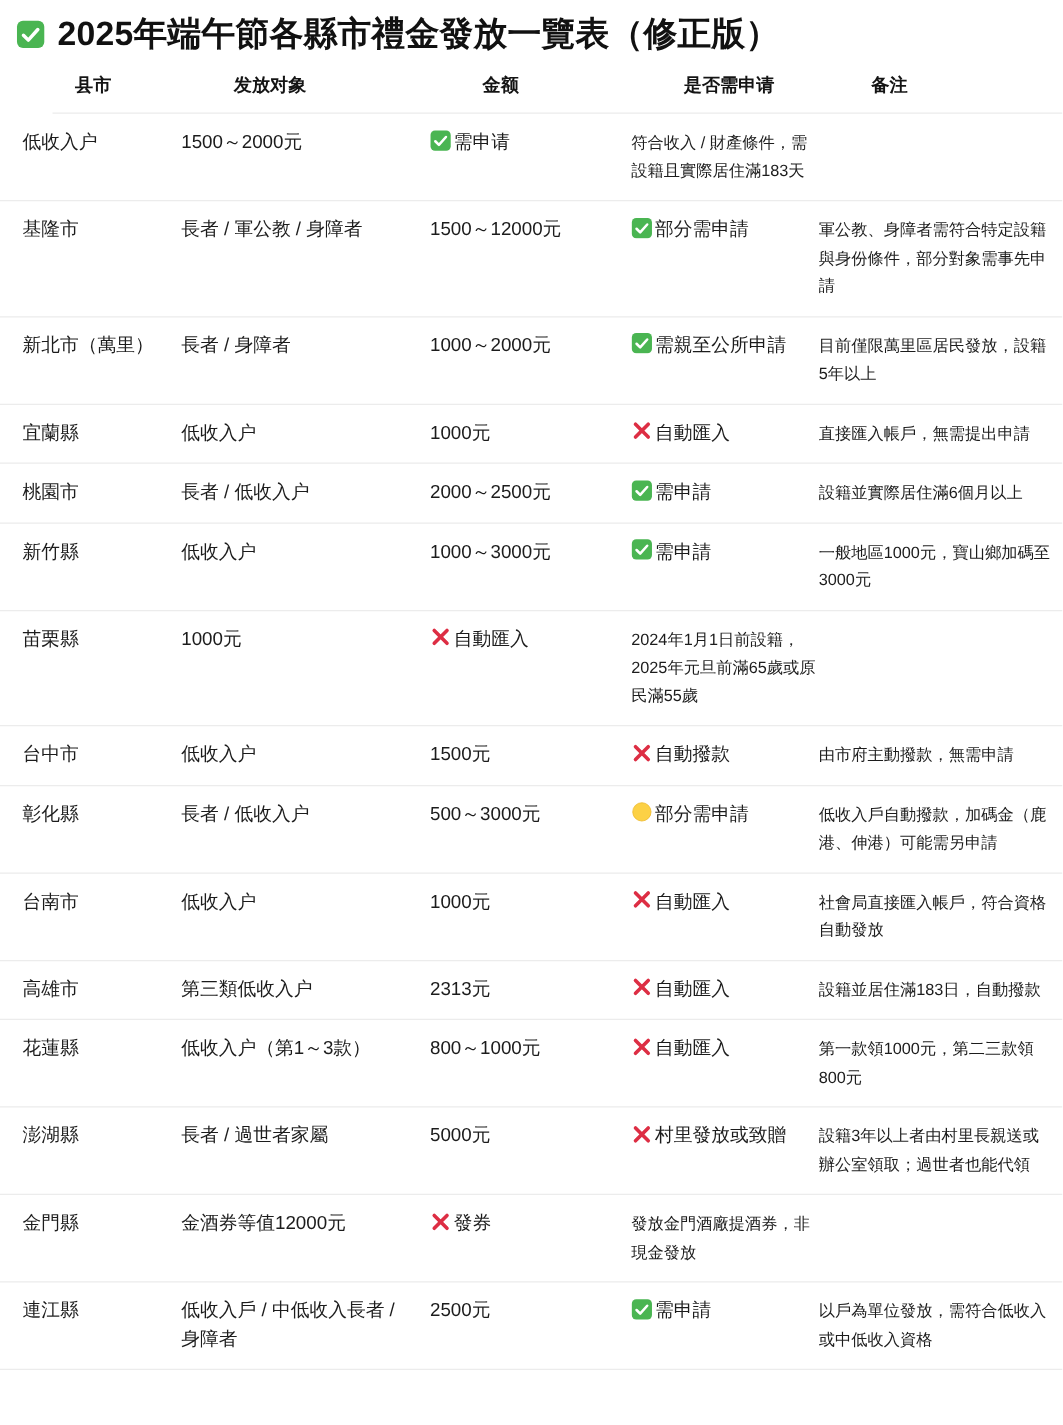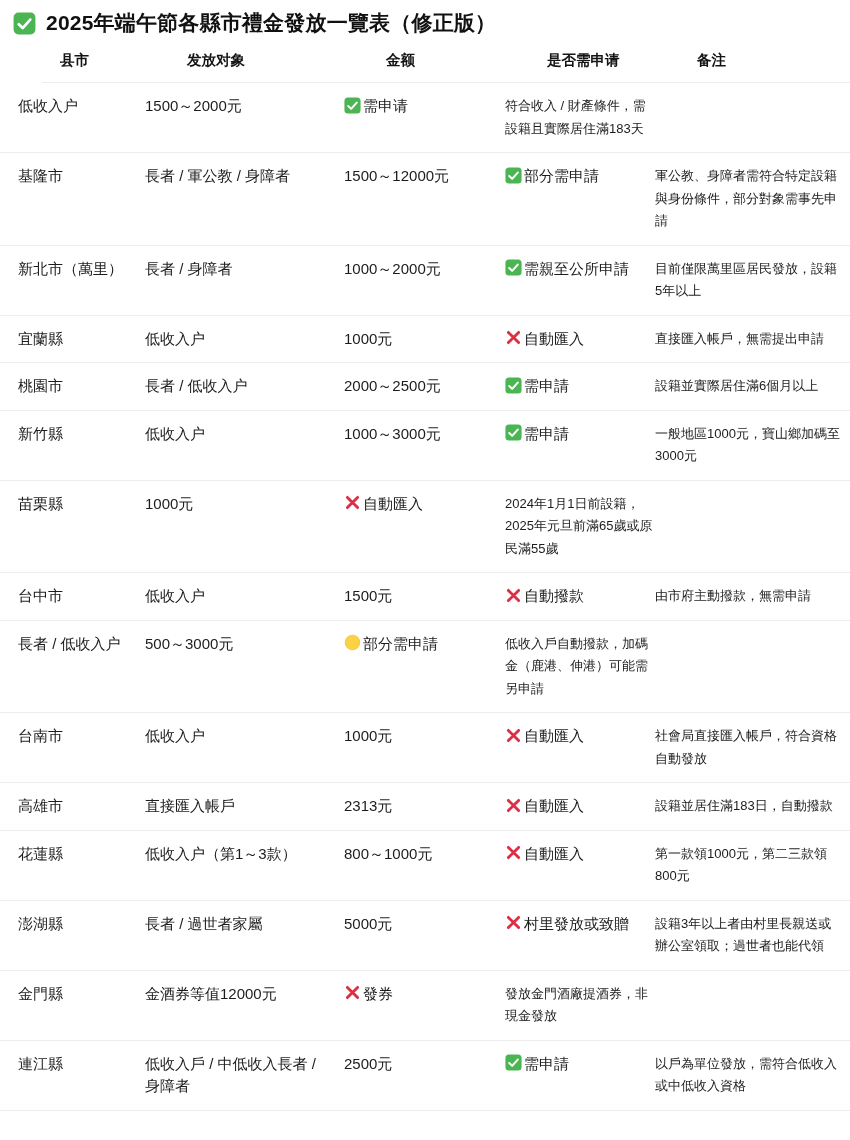--- a/index.html
+++ b/index.html
@@ -13,21 +13,21 @@
   .page { width: 850px; height: 1140px; overflow: hidden; }
 
   .title-bar {
     display: flex;
     align-items: center;
     gap: 10px;
     padding: 9px 18px 5px 13px;
   }
   .title-bar .badge-icon { width: 23px; height: 23px; flex: 0 0 auto; }
   .page-title {
-    font-size: 21px;
+    font-size: 27px;
     font-weight: 700;
     letter-spacing: 0.2px;
     color: #111;
   }
 
   .grid-cols {
     display: grid;
     grid-template-columns: 127px 199px 161px 150px 1fr;
     padding-left: 18px;
     padding-right: 8px;
@@ -215,20 +215,21 @@
         <svg class="svg-cross" viewBox="0 0 20 20">
           <path d="M4 4 L16 16 M16 4 L4 16" fill="none" stroke="#dd2e44" stroke-width="3.4" stroke-linecap="round"></path>
         </svg>
         
       </span><span>自動撥款</span>
     </div>
     <div class="cell note-cell">由市府主動撥款，無需申請</div>
   </div>
 
   <div class="trow grid-cols">
+    <div class="cell">彰化縣</div>
     <div class="cell">長者 / 低收入户</div>
     <div class="cell">500～3000元</div>
     <div class="cell status-cell">
       <span class="status-icon icon-yellow">
         
         
         <svg class="svg-yellow" viewBox="0 0 20 20">
           <circle cx="10" cy="10" r="8.6" fill="#fcd145" stroke="#eebc2f" stroke-width="0.8"></circle>
         </svg>
       </span><span>部分需申請</span>
@@ -247,21 +248,21 @@
           <path d="M4 4 L16 16 M16 4 L4 16" fill="none" stroke="#dd2e44" stroke-width="3.4" stroke-linecap="round"></path>
         </svg>
         
       </span><span>自動匯入</span>
     </div>
     <div class="cell note-cell">社會局直接匯入帳戶，符合資格自動發放</div>
   </div>
 
   <div class="trow grid-cols">
     <div class="cell">高雄市</div>
-    <div class="cell">直接匯入帳戶</div>
+    <div class="cell">第三類低收入户</div>
     <div class="cell">2313元</div>
     <div class="cell status-cell">
       <span class="status-icon icon-cross">
         
         <svg class="svg-cross" viewBox="0 0 20 20">
           <path d="M4 4 L16 16 M16 4 L4 16" fill="none" stroke="#dd2e44" stroke-width="3.4" stroke-linecap="round"></path>
         </svg>
         
       </span><span>自動匯入</span>
     </div>

